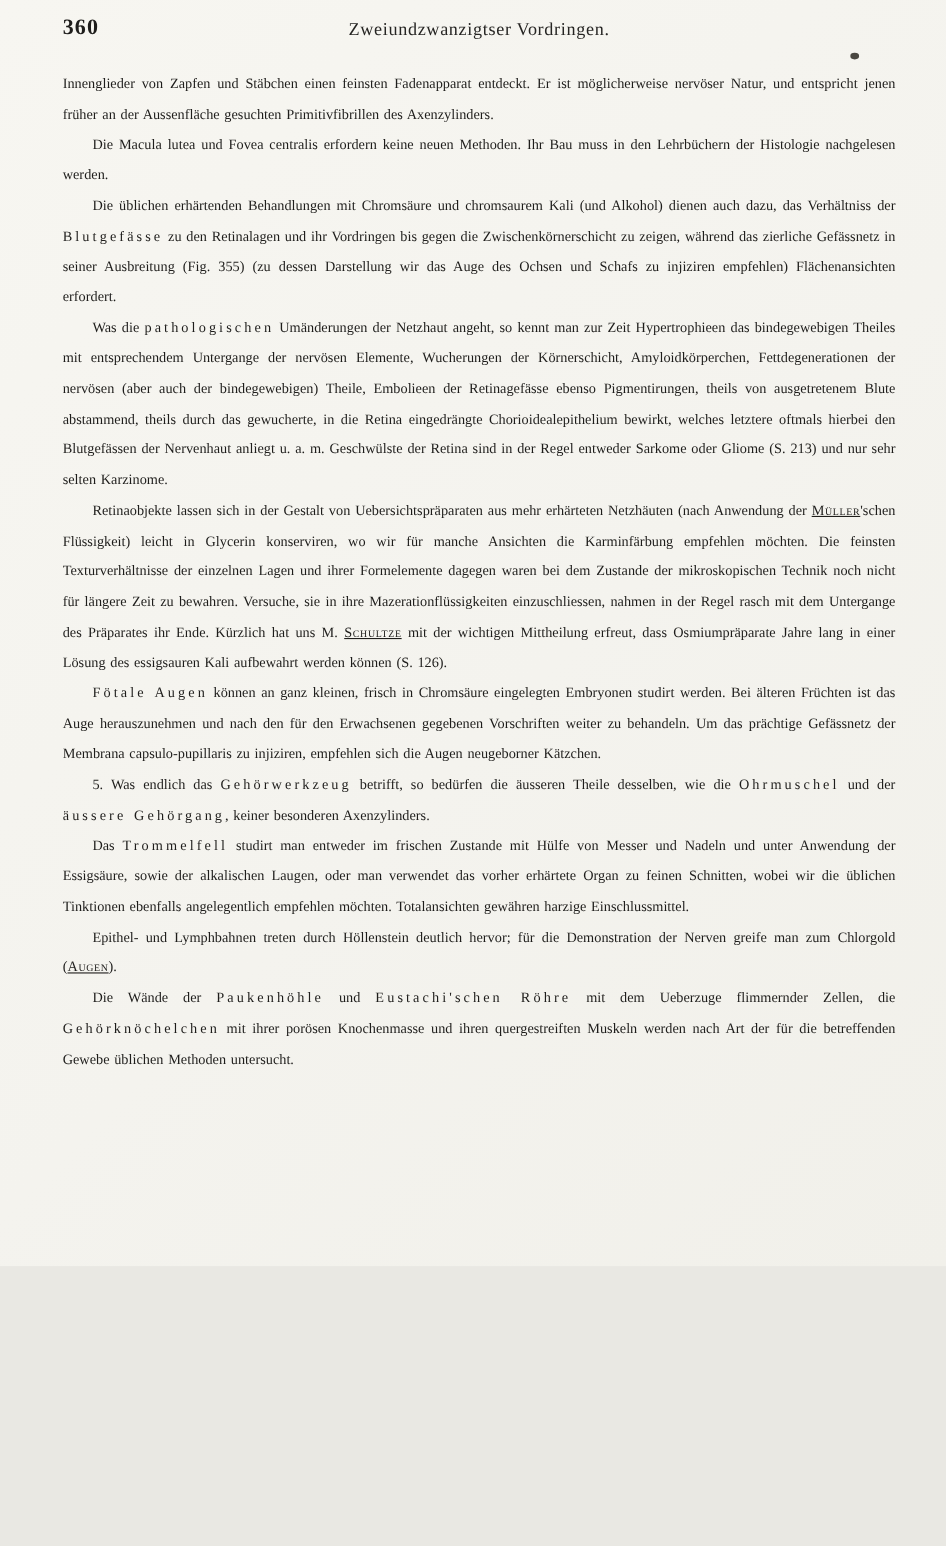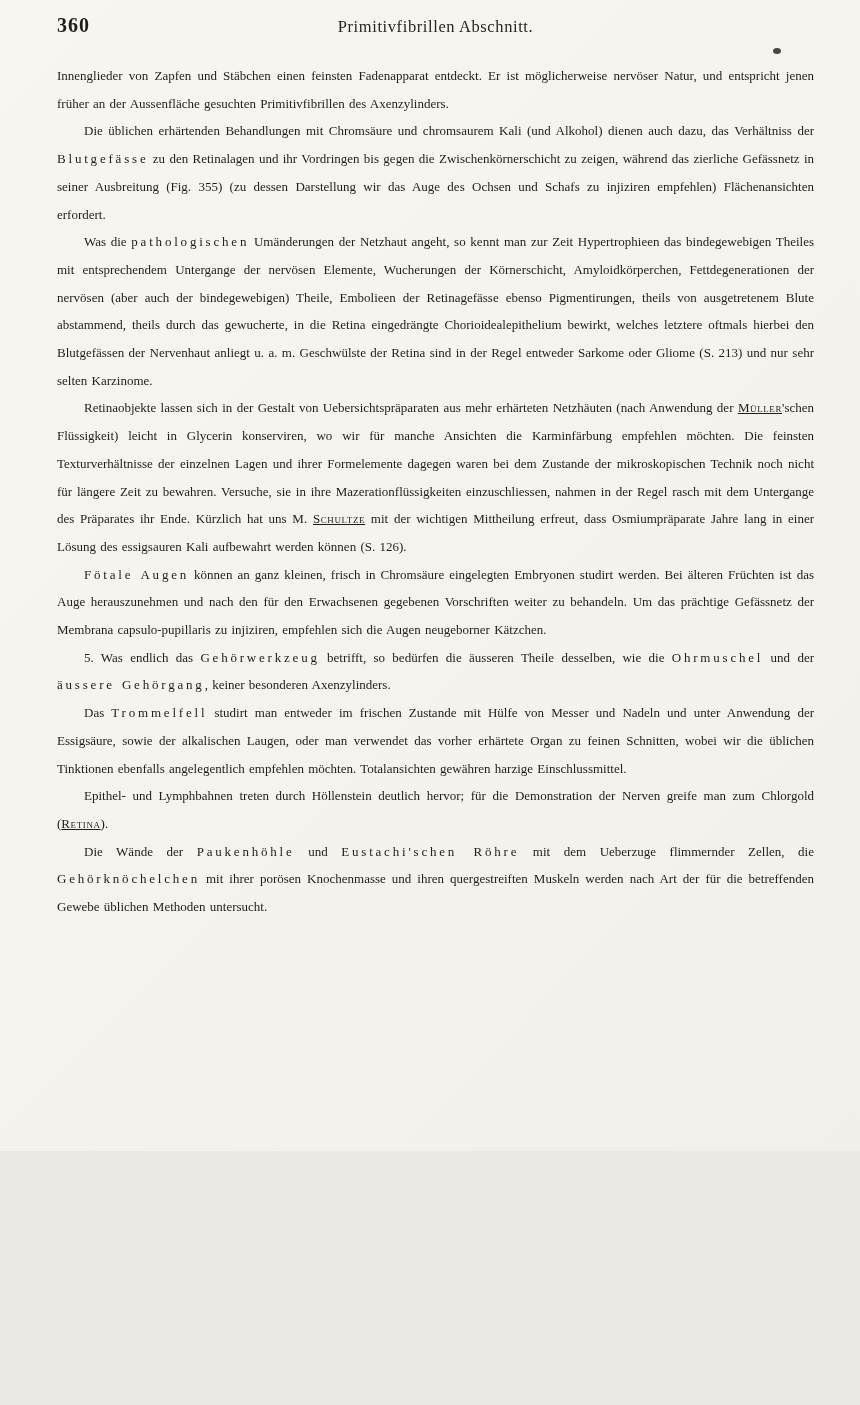--- a/index.html
+++ b/index.html
@@ -80,32 +80,33 @@
   .bottom-mark.m1 { left: 428px; top: 1369px; width: 14px; transform: rotate(-4deg); }
   .bottom-mark.m2 { left: 536px; top: 1373px; width: 9px; transform: rotate(3deg); }
 </style>
 </head>
 <body>
 
 <div class="page">
 
   <div class="header">
     <span class="page-number">360</span>
-    <span class="running-title">Primitivfibrillen Abschnitt.</span>
+    <span class="running-title">Zweiundzwanzigtser Vordringen.</span>
   </div>
 
   <div class="body-text">
       <p class="para"><span>Innenglieder von Zapfen und Stäbchen einen feinsten Fadenapparat entdeckt. Er ist möglicherweise nervöser Natur, und entspricht jenen früher an der Aussenfläche gesuchten Primitivfibrillen des Axenzylinders.</span></p>
+      <p class="para indent"><span>Die Macula lutea und Fovea centralis erfordern keine neuen Methoden. Ihr Bau muss in den Lehrbüchern der Histologie nachgelesen werden.</span></p>
       <p class="para indent"><span>Die üblichen erhärtenden Behandlungen mit Chromsäure und chromsaurem Kali (und Alkohol) dienen auch dazu, das Verhältniss der </span><span class="spaced">Blutgefässe</span><span> zu den Retinalagen und ihr Vordringen bis gegen die Zwischenkörnerschicht zu zeigen, während das zierliche Gefässnetz in seiner Ausbreitung (Fig. 355) (zu dessen Darstellung wir das Auge des Ochsen und Schafs zu injiziren empfehlen) Flächenansichten erfordert.</span></p>
       <p class="para indent"><span>Was die </span><span class="spaced">pathologischen</span><span> Umänderungen der Netzhaut angeht, so kennt man zur Zeit Hypertrophieen das bindegewebigen Theiles mit entsprechendem Untergange der nervösen Elemente, Wucherungen der Körnerschicht, Amyloidkörperchen, Fettdegenerationen der nervösen (aber auch der bindegewebigen) Theile, Embolieen der Retinagefässe ebenso Pigmentirungen, theils von ausgetretenem Blute abstammend, theils durch das gewucherte, in die Retina eingedrängte Chorioidealepithelium bewirkt, welches letztere oftmals hierbei den Blutgefässen der Nervenhaut anliegt u. a. m. Geschwülste der Retina sind in der Regel entweder Sarkome oder Gliome (S. 213) und nur sehr selten Karzinome.</span></p>
       <p class="para indent"><span>Retinaobjekte lassen sich in der Gestalt von Uebersichtspräparaten aus mehr erhärteten Netzhäuten (nach Anwendung der </span><span class="smallcaps">Müller</span><span>'schen Flüssigkeit) leicht in Glycerin konserviren, wo wir für manche Ansichten die Karminfärbung empfehlen möchten. Die feinsten Texturverhältnisse der einzelnen Lagen und ihrer Formelemente dagegen waren bei dem Zustande der mikroskopischen Technik noch nicht für längere Zeit zu bewahren. Versuche, sie in ihre Mazerationflüssigkeiten einzuschliessen, nahmen in der Regel rasch mit dem Untergange des Präparates ihr Ende. Kürzlich hat uns M. </span><span class="smallcaps">Schultze</span><span> mit der wichtigen Mittheilung erfreut, dass Osmiumpräparate Jahre lang in einer Lösung des essigsauren Kali aufbewahrt werden können (S. 126).</span></p>
       <p class="para indent"><span class="spaced">Fötale Augen</span><span> können an ganz kleinen, frisch in Chromsäure eingelegten Embryonen studirt werden. Bei älteren Früchten ist das Auge herauszunehmen und nach den für den Erwachsenen gegebenen Vorschriften weiter zu behandeln. Um das prächtige Gefässnetz der Membrana capsulo-pupillaris zu injiziren, empfehlen sich die Augen neugeborner Kätzchen.</span></p>
       <p class="para indent"><span>5. Was endlich das </span><span class="spaced">Gehörwerkzeug</span><span> betrifft, so bedürfen die äusseren Theile desselben, wie die </span><span class="spaced">Ohrmuschel</span><span> und der </span><span class="spaced">äussere Gehörgang</span><span>, keiner besonderen Axenzylinders.</span></p>
       <p class="para indent"><span>Das </span><span class="spaced">Trommelfell</span><span> studirt man entweder im frischen Zustande mit Hülfe von Messer und Nadeln und unter Anwendung der Essigsäure, sowie der alkalischen Laugen, oder man verwendet das vorher erhärtete Organ zu feinen Schnitten, wobei wir die üblichen Tinktionen ebenfalls angelegentlich empfehlen möchten. Totalansichten gewähren harzige Einschlussmittel.</span></p>
-      <p class="para indent"><span>Epithel- und Lymphbahnen treten durch Höllenstein deutlich hervor; für die Demonstration der Nerven greife man zum Chlorgold (</span><span class="smallcaps">Retina</span><span>).</span></p>
+      <p class="para indent"><span>Epithel- und Lymphbahnen treten durch Höllenstein deutlich hervor; für die Demonstration der Nerven greife man zum Chlorgold (</span><span class="smallcaps">Augen</span><span>).</span></p>
       <p class="para indent"><span>Die Wände der </span><span class="spaced">Paukenhöhle</span><span> und </span><span class="spaced">Eustachi'schen Röhre</span><span> mit dem Ueberzuge flimmernder Zellen, die </span><span class="spaced">Gehörknöchelchen</span><span> mit ihrer porösen Knochenmasse und ihren quergestreiften Muskeln werden nach Art der für die betreffenden Gewebe üblichen Methoden untersucht.</span></p>
     </div>
 
   <span class="speck top-right"></span>
   <span class="bottom-mark m1"></span>
   <span class="bottom-mark m2"></span>
 
 </div>
 
 </body></html>

